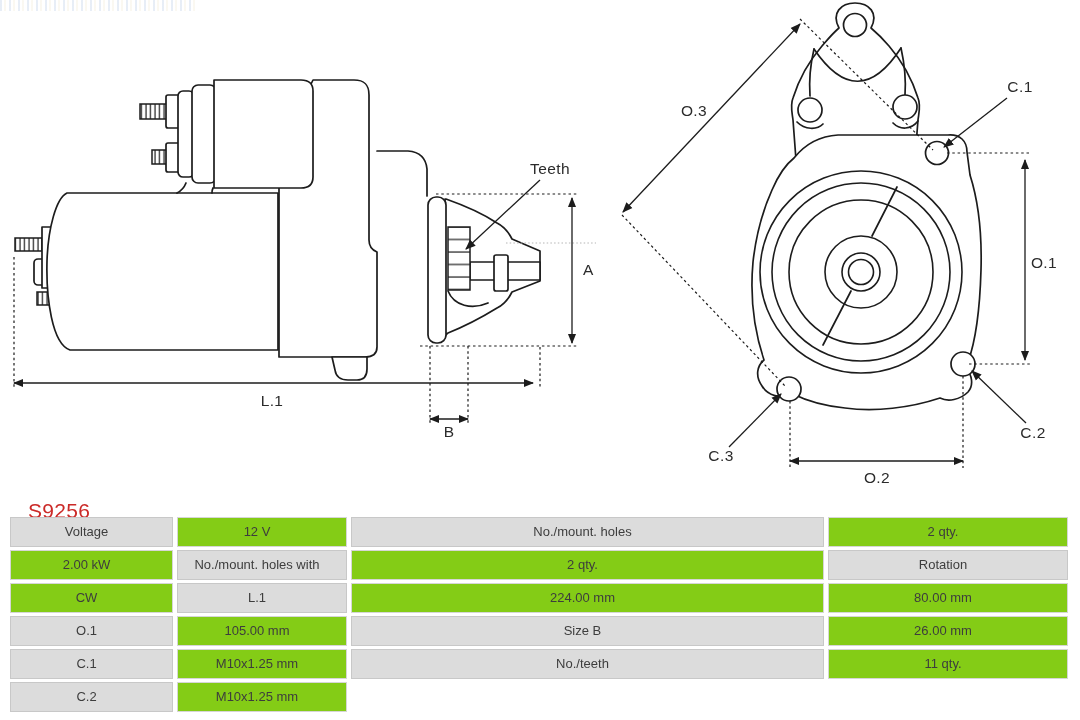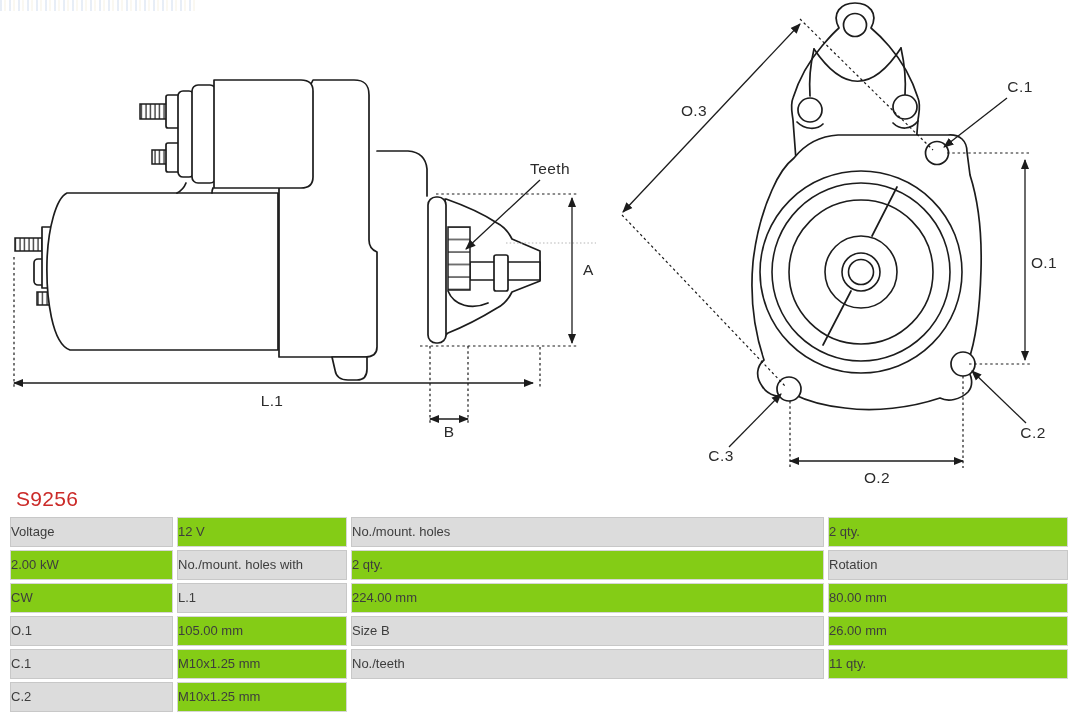--- a/index.html
+++ b/index.html
@@ -15,26 +15,26 @@
   .ln{fill:none;stroke:#1c1c1c;stroke-width:1.7;stroke-linecap:round;}
   .ln2{fill:none;stroke:#1c1c1c;stroke-width:1.6;}
   .hatchv{fill:url(#hv);stroke:#1c1c1c;stroke-width:1.5;}
   .hatchh{fill:url(#hh);stroke:#1c1c1c;stroke-width:1.5;}
   .dot{fill:none;stroke:#1c1c1c;stroke-width:1.2;stroke-dasharray:2.5 2.8;}
   .arr1{fill:none;stroke:#1c1c1c;stroke-width:1.3;marker-end:url(#arr);}
   .arr2{fill:none;stroke:#1c1c1c;stroke-width:1.3;marker-start:url(#arr);marker-end:url(#arr);}
   .cl{fill:none;stroke:#b5b5b5;stroke-width:1;stroke-dasharray:1.5 2.2;}
   .drawings text{font:15.5px "Liberation Sans",sans-serif;fill:#2b2b2b;letter-spacing:.4px;}
   
-  .part-number{position:absolute;left:12px;top:483px;margin:4px;font-size:21px;
+  .part-number{position:absolute;left:12px;top:483px;margin:16px;font-size:21px;
     font-weight:400;color:#cb2a28;letter-spacing:.3px;}
   
   .spec-table{position:absolute;left:10px;top:517px;display:grid;
     grid-template-columns:163px 170px 473px 240px;column-gap:4px;row-gap:3px;}
-  .cell{height:30px;line-height:28px;font-size:13px;color:#3d3d3d;text-align:left;
+  .cell{height:30px;line-height:28px;font-size:13px;color:#3d3d3d;text-align:center;
     padding-right:10px;box-sizing:border-box;}
   .lab{background:#dcdcdc;border:1px solid #c8c8c8;}
   .val{background:#84cc16;border:1px solid #d6d6d6;}
 </style>
 </head>
 <body>
 
 <div class="page">
 
   <div class="watermark"></div>

